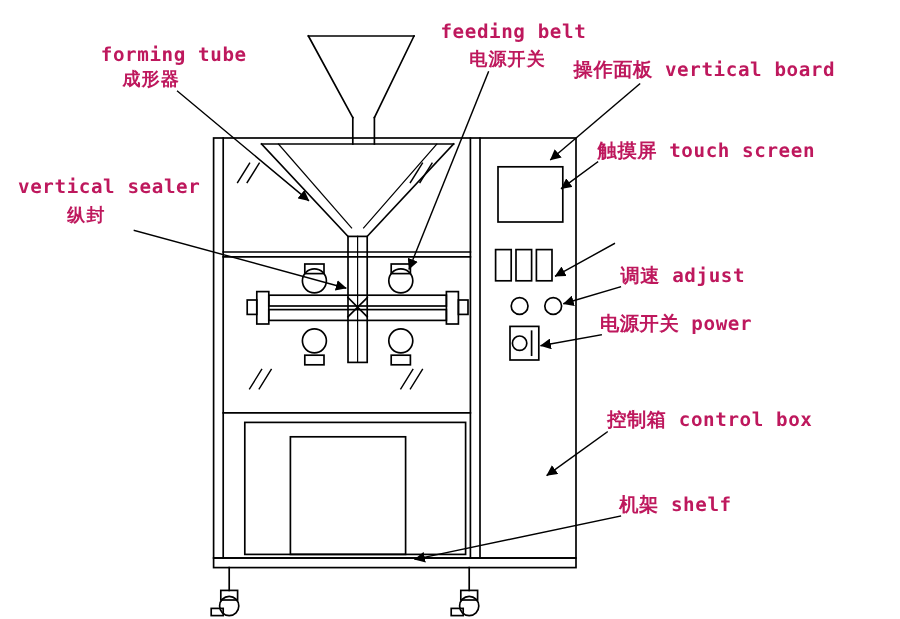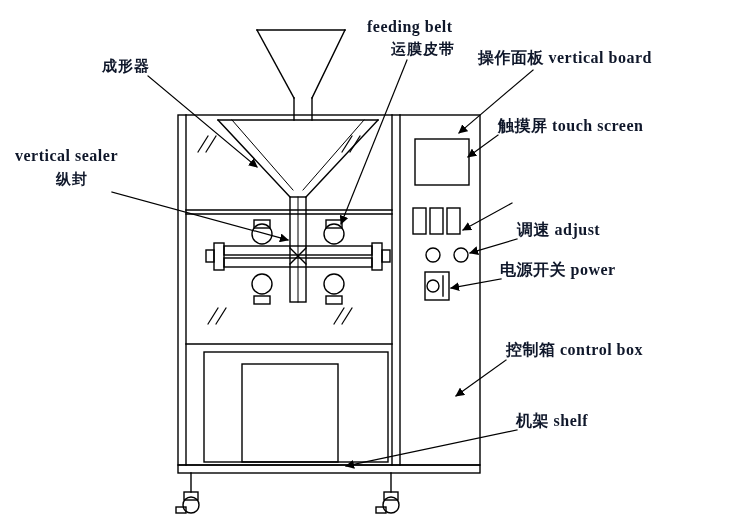--- a/index.html
+++ b/index.html
@@ -4,21 +4,21 @@
 <style>
   html,body{margin:0;padding:0;background:#fff;}
   .canvas{
     position:relative;width:750px;height:516px;background:#ffffff;
     font-family:"DejaVu Sans Mono","Liberation Mono",monospace;
     overflow:hidden;
   }
   .canvas svg{position:absolute;left:0;top:0;}
   .lbl{
     position:absolute;font-weight:bold;font-size:16px;line-height:20px;
-    color:#0f172a;white-space:nowrap;letter-spacing:.5px;font-family:Liberation Serif, serif;
+    color:#be185d;white-space:nowrap;letter-spacing:.5px;
   }
   .lbl.zh{font-size:15px;letter-spacing:1px;}
 </style>
 </head>
 <body>
 
 <div class="canvas">
 
   <svg width="750" height="516" viewBox="0 0 750 516" stroke="#000" fill="none" stroke-width="1.4" stroke-linecap="square">
     <defs>
@@ -127,23 +127,24 @@
       <line x1="498" y1="135" x2="468" y2="157" marker-end="url(#arr)"></line>
       <line x1="512" y1="203" x2="463" y2="230" marker-end="url(#arr)"></line>
       <line x1="517" y1="239" x2="470" y2="253" marker-end="url(#arr)"></line>
       <line x1="501" y1="279" x2="451" y2="288" marker-end="url(#arr)"></line>
       <line x1="506" y1="360" x2="456" y2="396" marker-end="url(#arr)"></line>
       <line x1="517" y1="430" x2="346" y2="466" marker-end="url(#arr)"></line>
       <line x1="112" y1="192" x2="288" y2="240" marker-end="url(#arr)"></line>
     </g>
   </svg>
 
+  <div class="lbl" style="left:84px;  top:36px;">forming tube</div>
   <div class="lbl zh" style="left:102px; top:56px;text-align:center;">成形器</div>
   <div class="lbl" style="left:367px; top:17px;">feeding belt</div>
-  <div class="lbl zh" style="left:391px; top:39px;">运膜皮带</div>
+  <div class="lbl zh" style="left:391px; top:39px;">电源开关</div>
   <div class="lbl" style="left:478px; top:48px;">操作面板 vertical board</div>
   <div class="lbl" style="left:498px; top:116px;">触摸屏 touch screen</div>
   <div class="lbl" style="left:15px;  top:146px;">vertical sealer</div>
   <div class="lbl zh" style="left:56px;  top:169px;">纵封</div>
   <div class="lbl" style="left:517px; top:220px;">调速 adjust</div>
   <div class="lbl" style="left:500px; top:260px;">电源开关 power</div>
   <div class="lbl" style="left:506px; top:340px;">控制箱 control box</div>
   <div class="lbl" style="left:516px; top:411px;">机架 shelf</div>
 
 </div>

